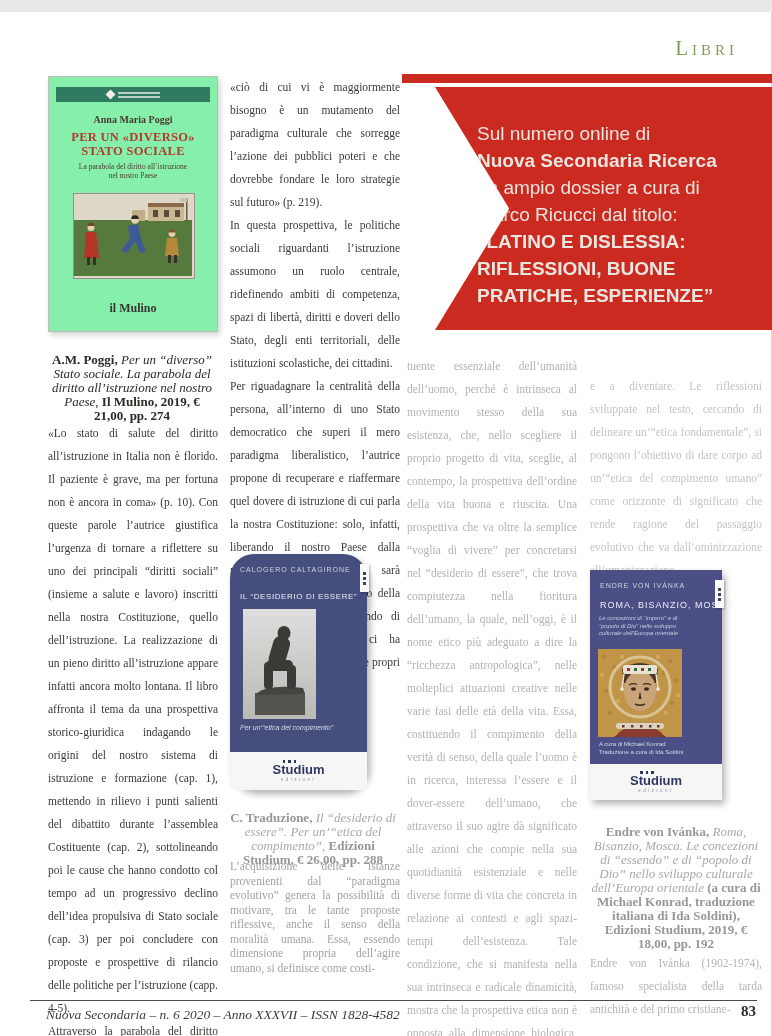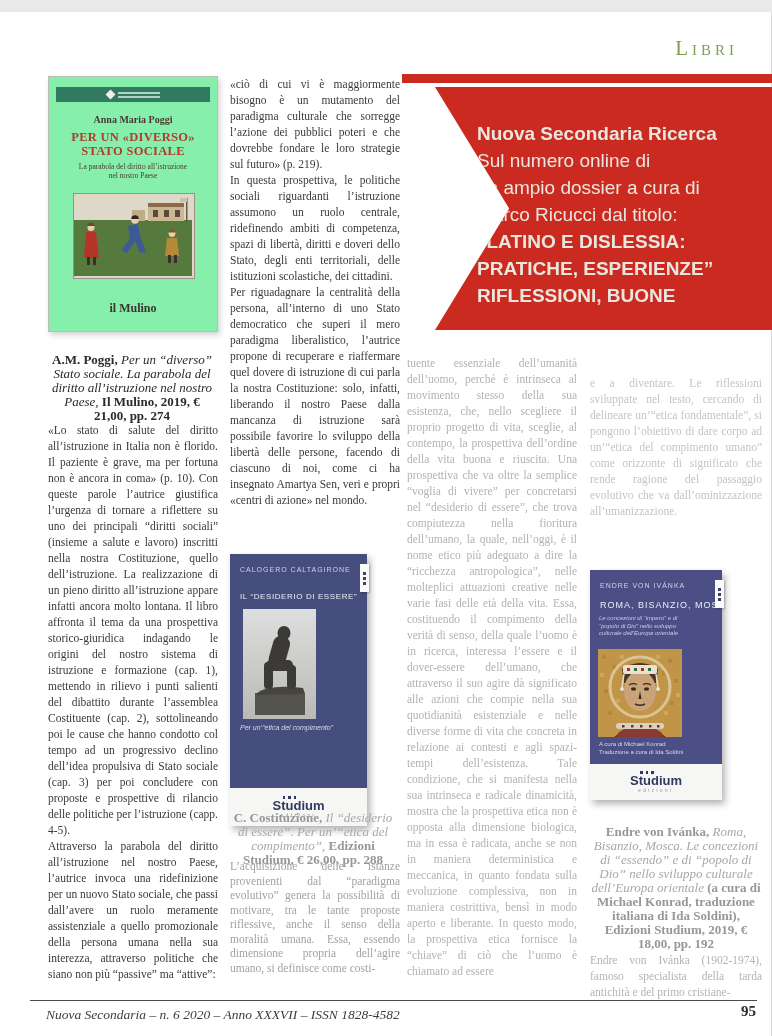--- a/index.html
+++ b/index.html
@@ -15,21 +15,21 @@
 
   
   .banner{position:absolute;left:435px;top:75px;width:337px;height:243px;background:#cb2a20;
     clip-path:polygon(0 0,100% 0,100% 100%,0 100%,22% 50%);}
   .banner-text{position:absolute;left:42px;top:33px;right:6px;
     font-family:"Liberation Sans",sans-serif;font-size:19px;line-height:27px;color:#e9e6e0;}
   .bl{white-space:nowrap;}
   .bl.bold{font-weight:bold;}
 
   
-  .textcol{position:absolute;font-size:11.5px;line-height:16px;color:#3d3a36;
+  .textcol{position:absolute;font-size:11.5px;line-height:23px;color:#3d3a36;
     text-align:justify;}
   .textcol p{margin:0;}
   .gray1{color:#a2a2a2;}
   .gray2{color:#b2b2b2;}
   .gray3{color:#c4c4c4;}
   .gray4{color:#b4b4b4;}
 
   
   .caption{position:absolute;font-size:13px;line-height:14px;color:#2e2a26;text-align:center;}
   .caption b{font-weight:bold;}
@@ -52,21 +52,21 @@
   .cp-t1{top:53px;} .cp-t2{top:67px;}
   .cp-sub{position:absolute;left:0;right:0;text-align:center;font-size:7.5px;color:#4a3a2e;}
   .cp-s1{top:85px;} .cp-s2{top:94px;}
   .cp-art{position:absolute;left:24px;top:116px;width:120px;height:84px;
     border:1px solid #9a9184;background:#ded8c8;}
   .cp-pub{position:absolute;left:0;right:0;top:224px;text-align:center;
     font-size:12px;font-weight:600;color:#3a352f;}
 
   
   .scover{position:absolute;box-shadow:3px 4px 7px rgba(0,0,0,.3);}
-  .cover2{left:230px;top:542px;width:137px;height:272px;background:#454e7d;}
+  .cover2{left:230px;top:542px;width:137px;height:236px;background:#454e7d;border-radius:24px;}
   .cover3{left:590px;top:558px;width:132px;height:230px;background:#4b4f86;}
   .sc-author{position:absolute;left:10px;top:12px;font-family:"Liberation Sans",sans-serif;
     font-size:7px;letter-spacing:1px;color:#cfd3e4;white-space:nowrap;}
   .sc-title{position:absolute;left:10px;font-family:"Liberation Sans",sans-serif;
     color:#eceef6;white-space:nowrap;}
   .cover2 .sc-title{top:38px;font-size:8px;letter-spacing:.6px;}
   .cover3 .sc-title{top:30px;font-size:9px;letter-spacing:1px;}
   .sc-subtitle{position:absolute;left:9px;right:24px;top:45px;font-style:italic;
     font-family:"Liberation Sans",sans-serif;font-size:6px;line-height:7.5px;color:#c8cce2;}
   .sc-tag{position:absolute;left:10px;top:170px;font-style:italic;
@@ -101,27 +101,27 @@
 </head>
 <body>
 
 <div class="page">
 
   <div class="section-label">Libri</div>
   <div class="rule-red-top"></div>
 
   <div class="banner">
     <div class="banner-text">
+      <div class="bl">Sul numero online di</div>
       <div class="bl bold">Nuova Secondaria Ricerca</div>
-      <div class="bl">Sul numero online di</div>
       <div class="bl">un ampio dossier a cura di</div>
       <div class="bl">Marco Ricucci dal titolo:</div>
       <div class="bl bold">“LATINO E DISLESSIA:</div>
+      <div class="bl bold">RIFLESSIONI, BUONE</div>
       <div class="bl bold">PRATICHE, ESPERIENZE”</div>
-      <div class="bl bold">RIFLESSIONI, BUONE</div>
     </div>
   </div>
 
   <div class="cover1">
     <div class="mulino-band">
       <span class="mulino-diamond"></span>
       <span class="mulino-lines">
           <i></i>
           <i></i>
         </span>
@@ -213,21 +213,21 @@
           <i></i>
           <i></i>
           <i></i>
         </span>
       <span class="studium-word">Studium</span>
       <span class="studium-sub">edizioni</span>
     </div>
   </div>
 
   <p class="caption cgray" style="left:230px;top:786px;width:166px;">
-    <b>C. Costituzione,</b>
+    <b>C. Traduzione,</b>
     <i>Il “desiderio di essere”. Per un’“etica del compimento”,</i>
     <b>Edizioni Studium, € 26,00, pp. 288</b>
   </p>
 
   <div class="textcol gray1" style="left:230px;top:847px;width:170px;line-height:14.5px;">
     <p>L’acquisizione delle istanze provenienti dal “paradigma evolutivo” genera la possibilità di motivare, tra le tante proposte riflessive, anche il senso della moralità umana. Essa, essendo dimensione propria dell’agire umano, si definisce come costi-</p>
   </div>
 
   <div class="textcol gray2" style="left:407px;top:343px;width:170px;">
     <p>tuente essenziale dell’umanità dell’uomo, perché è intrinseca al movimento stesso della sua esistenza, che, nello scegliere il proprio progetto di vita, sceglie, al contempo, la prospettiva dell’ordine della vita buona e riuscita. Una prospettiva che va oltre la semplice “voglia di vivere” per concretarsi nel “desiderio di essere”, che trova compiutezza nella fioritura dell’umano, la quale, nell’oggi, è il nome etico più adeguato a dire la “ricchezza antropologica”, nelle molteplici attuazioni creative nelle varie fasi delle età della vita. Essa, costituendo il compimento della verità di senso, della quale l’uomo è in ricerca, interessa l’essere e il dover-essere dell’umano, che attraverso il suo agire dà significato alle azioni che compie nella sua quotidianità esistenziale e nelle diverse forme di vita che concreta in relazione ai contesti e agli spazi-tempi dell’esistenza. Tale condizione, che si manifesta nella sua intrinseca e radicale dinamicità, mostra che la prospettiva etica non è opposta alla dimensione biologica, ma in essa è radicata, anche se non in maniera deterministica e meccanica, in quanto fondata sulla evoluzione complessiva, non in maniera costrittiva, bensì in modo aperto e liberante. In questo modo, la prospettiva etica fornisce la “chiave” di ciò che l’uomo è chiamato ad essere</p>
@@ -321,15 +321,15 @@
     <i>Roma, Bisanzio, Mosca. Le concezioni di “essendo” e di “popolo di Dio” nello sviluppo culturale dell’Europa orientale</i>
     <b>(a cura di Michael Konrad, traduzione italiana di Ida Soldini), Edizioni Studium, 2019, € 18,00, pp. 192</b>
   </p>
 
   <div class="textcol gray4" style="left:590px;top:940px;width:172px;">
     <p>Endre von Ivánka (1902-1974), famoso specialista della tarda antichità e del primo cristiane-</p>
   </div>
 
   <div class="footer-rule"></div>
   <div class="footer-text">Nuova Secondaria – n. 6 2020 – Anno XXXVII – ISSN 1828-4582</div>
-  <div class="page-number">95</div>
+  <div class="page-number">83</div>
 
 </div>
 
 </body></html>

